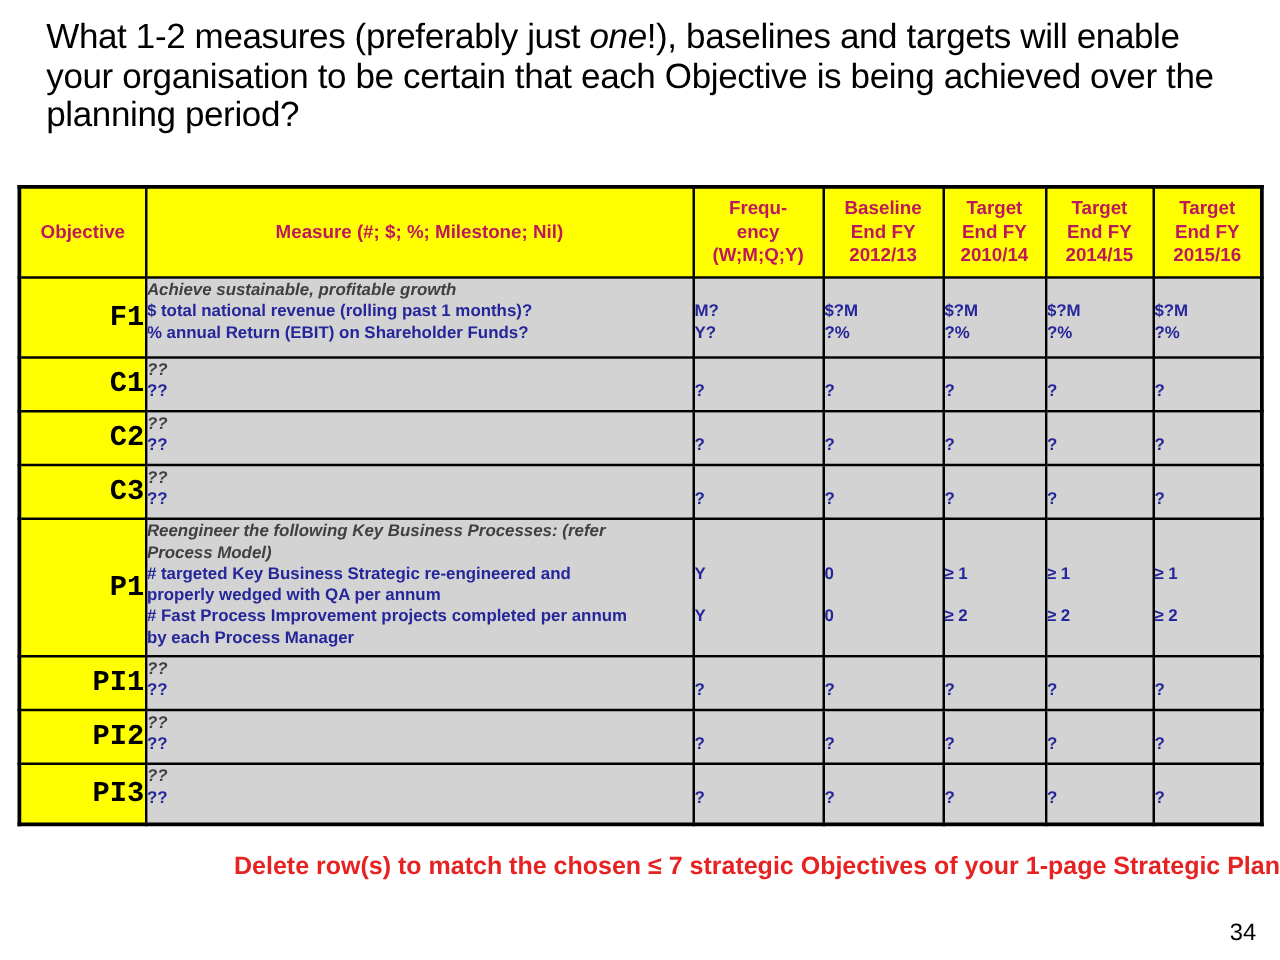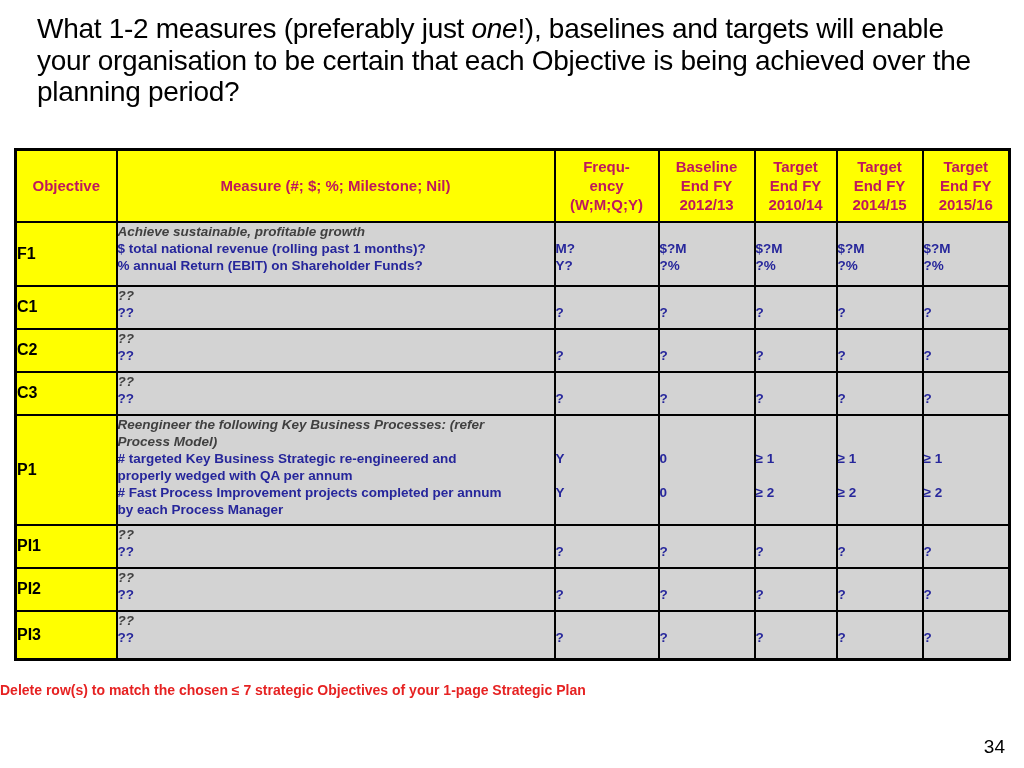--- a/index.html
+++ b/index.html
@@ -55,25 +55,26 @@
 
   tr[data-name="objectives-table-head-row"] { height: 72px; }
   tr[data-obj="F1"]  { height: 64px; }
   tr[data-obj="C1"], tr[data-obj="C2"], tr[data-obj="C3"],
   tr[data-obj="PI1"], tr[data-obj="PI2"] { height: 43px; }
   tr[data-obj="P1"]  { height: 110px; }
   tr[data-obj="PI3"] { height: 49px; }
 
   .obj-cell {
     background: var(--yellow);
-    text-align: left;
+    text-align: right;
     vertical-align: middle;
-    font-size: 16px;
+    font-size: 23px;
     font-weight: bold;
     color: #000;
+    font-family: Liberation Mono, monospace;
   }
   .measure-cell {
     background: var(--gray);
     vertical-align: top;
     padding: 3px 4px 0 7px;
     overflow: hidden;
   }
   .value-cell {
     background: var(--gray);
     vertical-align: top;
@@ -86,22 +87,22 @@
     height: 17px;
     font-weight: bold;
     white-space: nowrap;
   }
   .desc { color: #404040; font-style: italic; }
   .blue { color: var(--blue); }
 
   .footer-note {
     position: absolute;
     top: 682px; left: 0; width: 1024px;
-    text-align: left;
-    font-size: 14px;
+    text-align: right;
+    font-size: 20px;
     font-weight: bold;
     color: var(--red);
   }
   .page-number {
     position: absolute;
     top: 736px; right: 19px;
     font-size: 19px;
     color: #000;
   }
 </style>

